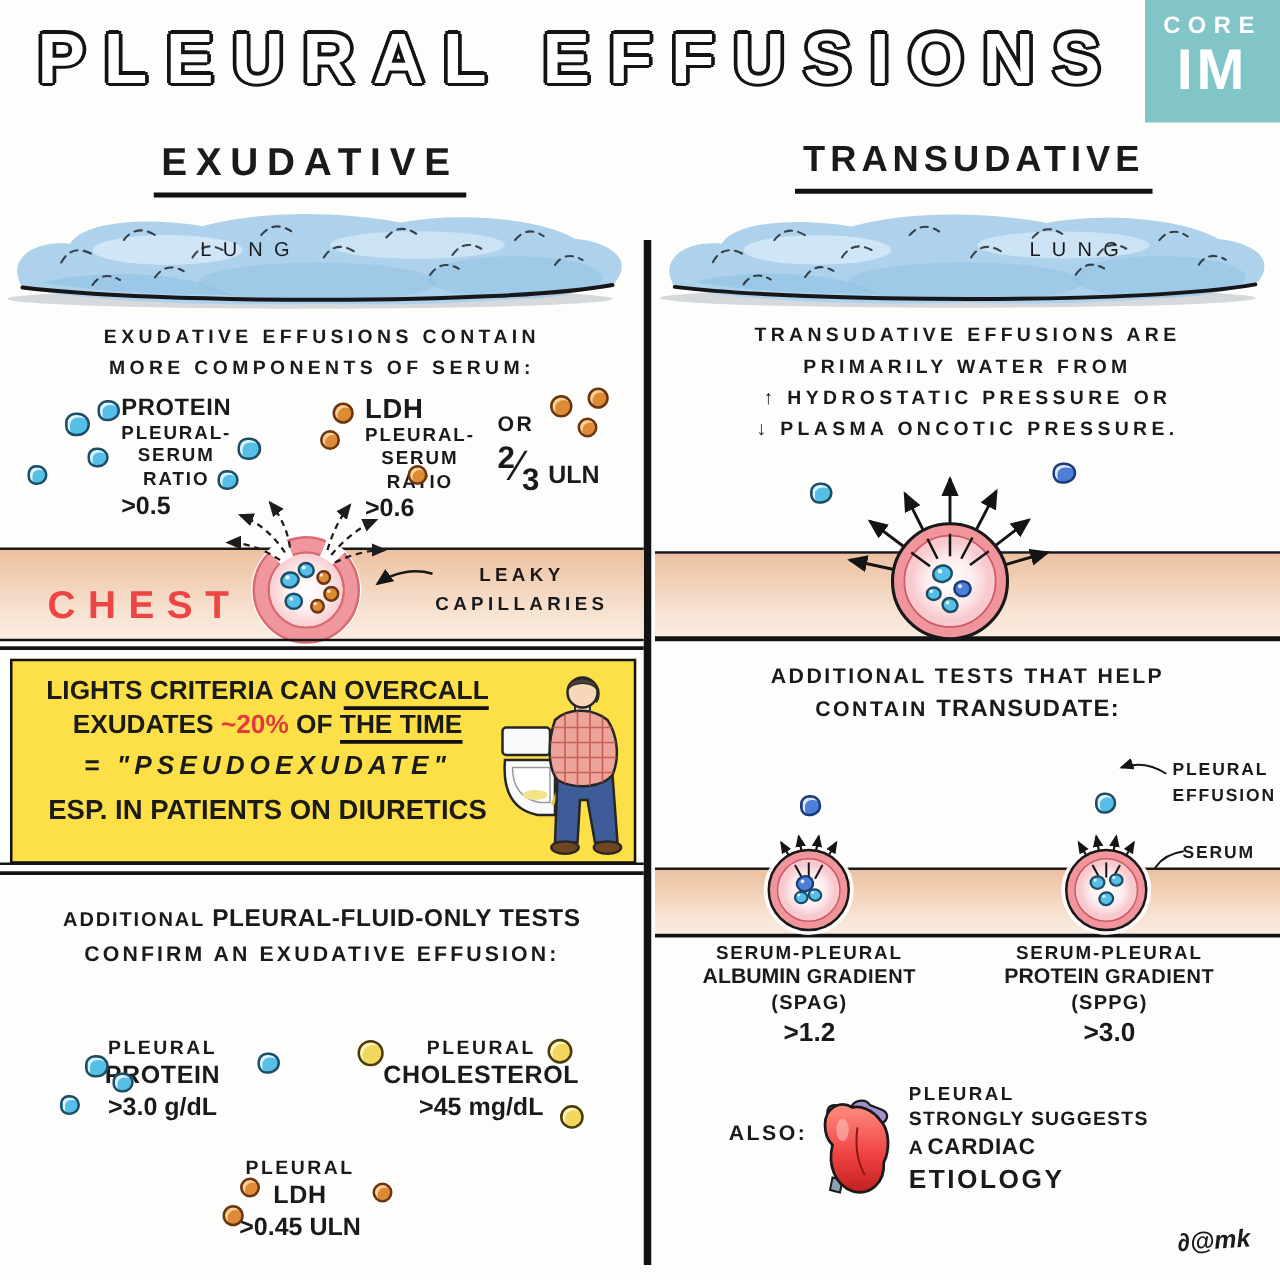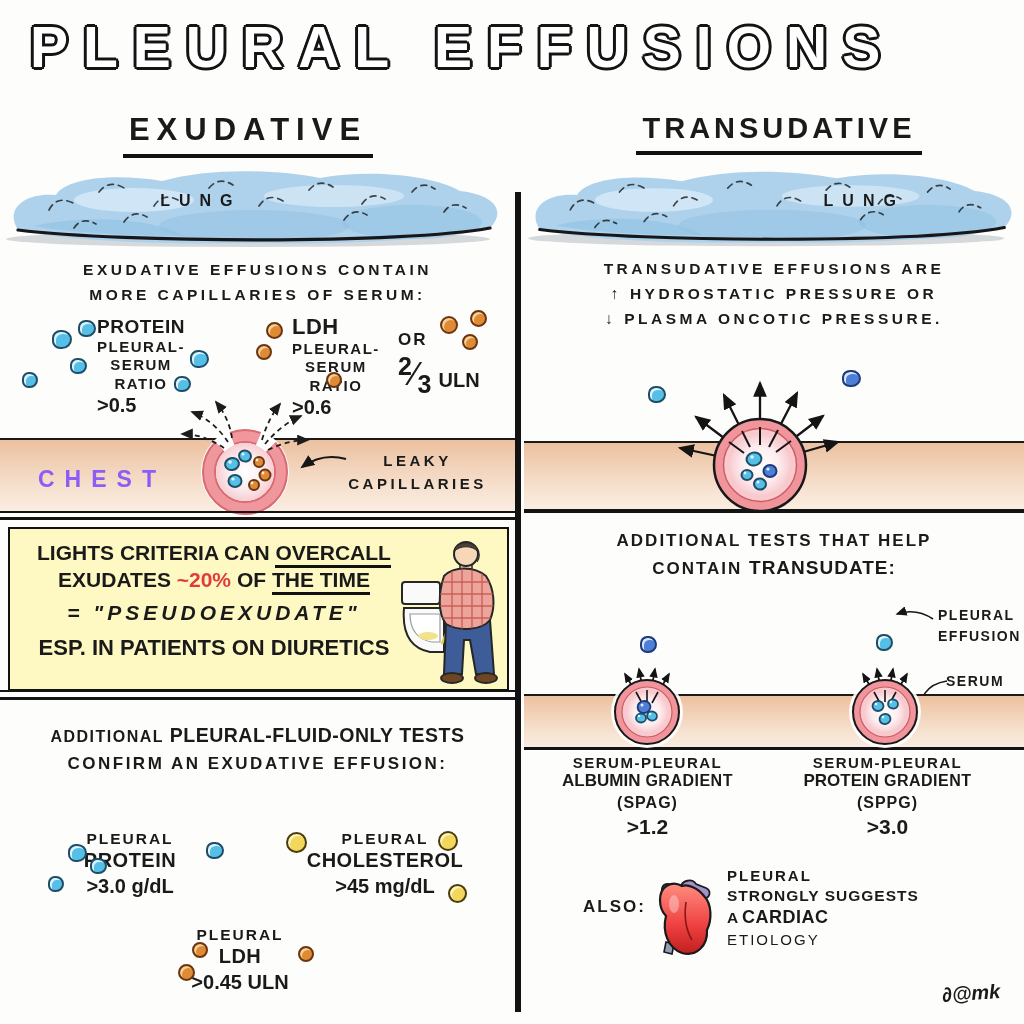--- a/index.html
+++ b/index.html
@@ -22,38 +22,38 @@
   .hdr span{display:inline-block;font-weight:800;border-bottom:4px solid #111;padding:0 6px 6px;}
   .hdr-left{left:28px;width:440px;font-size:31px;letter-spacing:7px;}
   .hdr-right{left:540px;width:478px;font-size:29px;letter-spacing:4px;}
   .vs{left:474px;top:103px;width:88px;height:88px;border:3.5px solid #111;border-radius:50%;background:#fff;display:flex;align-items:center;justify-content:center;font-size:24px;font-weight:800;z-index:5;}
   .divider{left:515px;top:192px;width:6px;height:820px;background:#121212;}
 
   
   .hline{background:#141414;}
   .band{background:linear-gradient(#ecc1a0,#f7e3d2 70%,#fbeee3);border-top:2.5px solid #1a1a1a;}
 
-  .lung-label{font-size:16px;font-weight:700;letter-spacing:9px;}
+  .lung-label{font-size:16px;font-weight:400;letter-spacing:9px;}
 
   .intro{font-size:15.5px;font-weight:600;letter-spacing:3.5px;line-height:1.62;}
 
   .grp-name{font-size:19px;font-weight:800;letter-spacing:0.5px;}
   .grp-line{font-size:15px;font-weight:600;line-height:1.22;letter-spacing:1.5px;text-align:center;}
   .grp-val{font-size:20px;font-weight:800;margin-top:1px;}
   .or{font-size:17px;font-weight:700;letter-spacing:2px;}
   .frac-num,.frac-den{font-size:25px;font-weight:800;}
   .frac-num{vertical-align:12px;}
   .frac-den{vertical-align:-6px;}
   .frac-slash{font-size:34px;font-weight:400;vertical-align:2px;}
   .uln-lab{font-size:20px;font-weight:800;margin-left:7px;}
 
-  .chest{font-size:23px;font-weight:600;letter-spacing:10px;color:#8b5cf6;}
+  .chest{font-size:31px;font-weight:600;letter-spacing:10px;color:#ef4444;}
   .leaky{font-size:15px;font-weight:600;letter-spacing:3.5px;line-height:1.5;}
 
-  .lights-box{left:8px;top:527px;width:497px;height:160px;border:2.5px solid #111;background:#fef9c3;}
+  .lights-box{left:8px;top:527px;width:497px;height:160px;border:2.5px solid #111;background:#fde047;}
   .lights-l{position:absolute;left:10px;width:388px;text-align:center;font-weight:800;font-size:21px;}
   .u{border-bottom:3px solid #111;padding-bottom:1px;}
   .red{color:#e23b3c;}
   .pseudo{font-style:italic;font-weight:600;letter-spacing:4px;font-size:21px;}
 
   .addl1a{font-size:16px;font-weight:600;letter-spacing:1.5px;}
   .addl1b{font-size:19.5px;font-weight:800;letter-spacing:0.5px;}
   .addl2{font-size:16px;font-weight:600;letter-spacing:3px;margin-top:7px;}
   .addl3{font-size:17px;font-weight:700;letter-spacing:2.5px;margin-top:7px;}
 
@@ -72,36 +72,40 @@
   .grad .g3{font-size:16px;font-weight:700;letter-spacing:1px;margin-top:3px;}
   .grad .gv{font-size:21px;font-weight:800;margin-top:3px;}
 
   .also{font-size:17px;font-weight:700;letter-spacing:2px;}
   .bnp{line-height:1.32;}
   .bnp .b1{font-size:15px;font-weight:600;letter-spacing:2px;}
   .bnp .b2{font-size:18px;font-weight:800;}
   .bnp .b3{font-size:15.5px;font-weight:700;letter-spacing:1px;}
   .bnp .b4a{font-size:15.5px;font-weight:700;}
   .bnp .b4b{font-size:18px;font-weight:900;letter-spacing:0.5px;}
-  .bnp .b5{font-size:15px;font-weight:400;letter-spacing:2px;}
+  .bnp .b5{font-size:21px;font-weight:700;letter-spacing:2px;}
 
   .sig{font-size:20px;font-style:italic;font-weight:600;transform:rotate(-4deg);}
 
   
   .blob{position:absolute;background:#56bfe8;border:2px solid #1e4e66;border-radius:46% 54% 55% 45%;box-shadow:inset 2px 2px 0 rgba(255,255,255,.8);}
   .blob.royal{background:#4d7fd9;border-color:#1d3a7a;}
   .dot{position:absolute;border-radius:50%;background:#df8a35;border:2.5px solid #6b350f;box-shadow:inset 2px 2px 0 #f8cf96;}
   .dot.yellow{background:#f2d75c;border-color:#4a3b0a;box-shadow:inset 2px 2px 0 #fdf3c0;}
 </style>
 </head>
 <body>
 
 <div class="canvas">
 
   <div class="abs title ctr">PLEURAL EFFUSIONS</div>
+  <div class="abs logo">
+    <div class="l1">CORE</div>
+    <div class="l2">IM</div>
+  </div>
 
   <div class="abs hdr hdr-left ctr"><span>EXUDATIVE</span></div>
   <div class="abs hdr hdr-right ctr"><span>TRANSUDATIVE</span></div>
   <div class="abs divider"></div>
 
   <div class="abs" style="left:4px;top:148px;width:504px;height:100px;">
     <svg width="504" height="100" viewBox="0 0 504 100">
       <ellipse cx="244" cy="91" rx="242" ry="8" fill="#c3c9cf" opacity=".7"></ellipse>
       <path d="M14,82 C0,60 22,44 52,47 C62,30 110,25 158,33 C205,20 268,21 316,30 C366,21 428,27 456,43 C492,47 502,64 486,80 C430,93 330,97 252,95 C160,97 60,93 14,82 Z" fill="#aed2ec"></path>
       <path d="M30,78 C60,84 120,88 180,88 C150,70 80,66 30,78 Z" fill="#8dbfe2" opacity=".55"></path>
@@ -151,21 +155,21 @@
         <path d="M340,72 q9,-13 23,-5"></path>
           <path d="M440,64 q8,-12 22,-4"></path>
           <path d="M70,80 q8,-12 22,-4"></path>
       </g>
     </svg>
     <div class="abs lung-label" style="left:60%;top:44px;">LUNG</div>
   </div>
 
   <div class="abs intro ctr" style="left:10px;top:257px;width:495px;">
     <div>EXUDATIVE EFFUSIONS CONTAIN</div>
-    <div>MORE CAPILLARIES OF SERUM:</div>
+    <div>MORE COMPONENTS OF SERUM:</div>
   </div>
 
   <div class="abs" style="left:97px;top:316px;">
     <div class="grp-name">PROTEIN</div>
     <div class="grp-line">PLEURAL-</div>
     <div class="grp-line">SERUM</div>
     <div class="grp-line">RATIO</div>
     <div class="grp-val">&gt;0.5</div>
   </div>
   <div class="abs" style="left:292px;top:314px;">
@@ -311,20 +315,21 @@
     <div class="tv">&gt;45 mg/dL</div>
   </div>
   <div class="abs test ctr" style="left:160px;top:926px;width:160px;">
     <div class="t1">PLEURAL</div>
     <div class="t2">LDH</div>
     <div class="tv">&gt;0.45 ULN</div>
   </div>
 
   <div class="abs intro ctr" style="left:528px;top:256px;width:492px;">
     <div>TRANSUDATIVE EFFUSIONS ARE</div>
+    <div>PRIMARILY WATER FROM</div>
     <div>↑ HYDROSTATIC PRESSURE OR</div>
     <div>↓ PLASMA ONCOTIC PRESSURE.</div>
   </div>
 
   <div class="abs band" style="left:524px;top:441px;width:500px;height:68px;"></div>
   <div class="abs hline" style="left:524px;top:509px;width:500px;height:4px;"></div>
 
   <div class="abs" style="left:650px;top:357px;width:220px;height:164px;">
     <svg width="220" height="164" viewBox="0 0 220 164">
       <defs>

